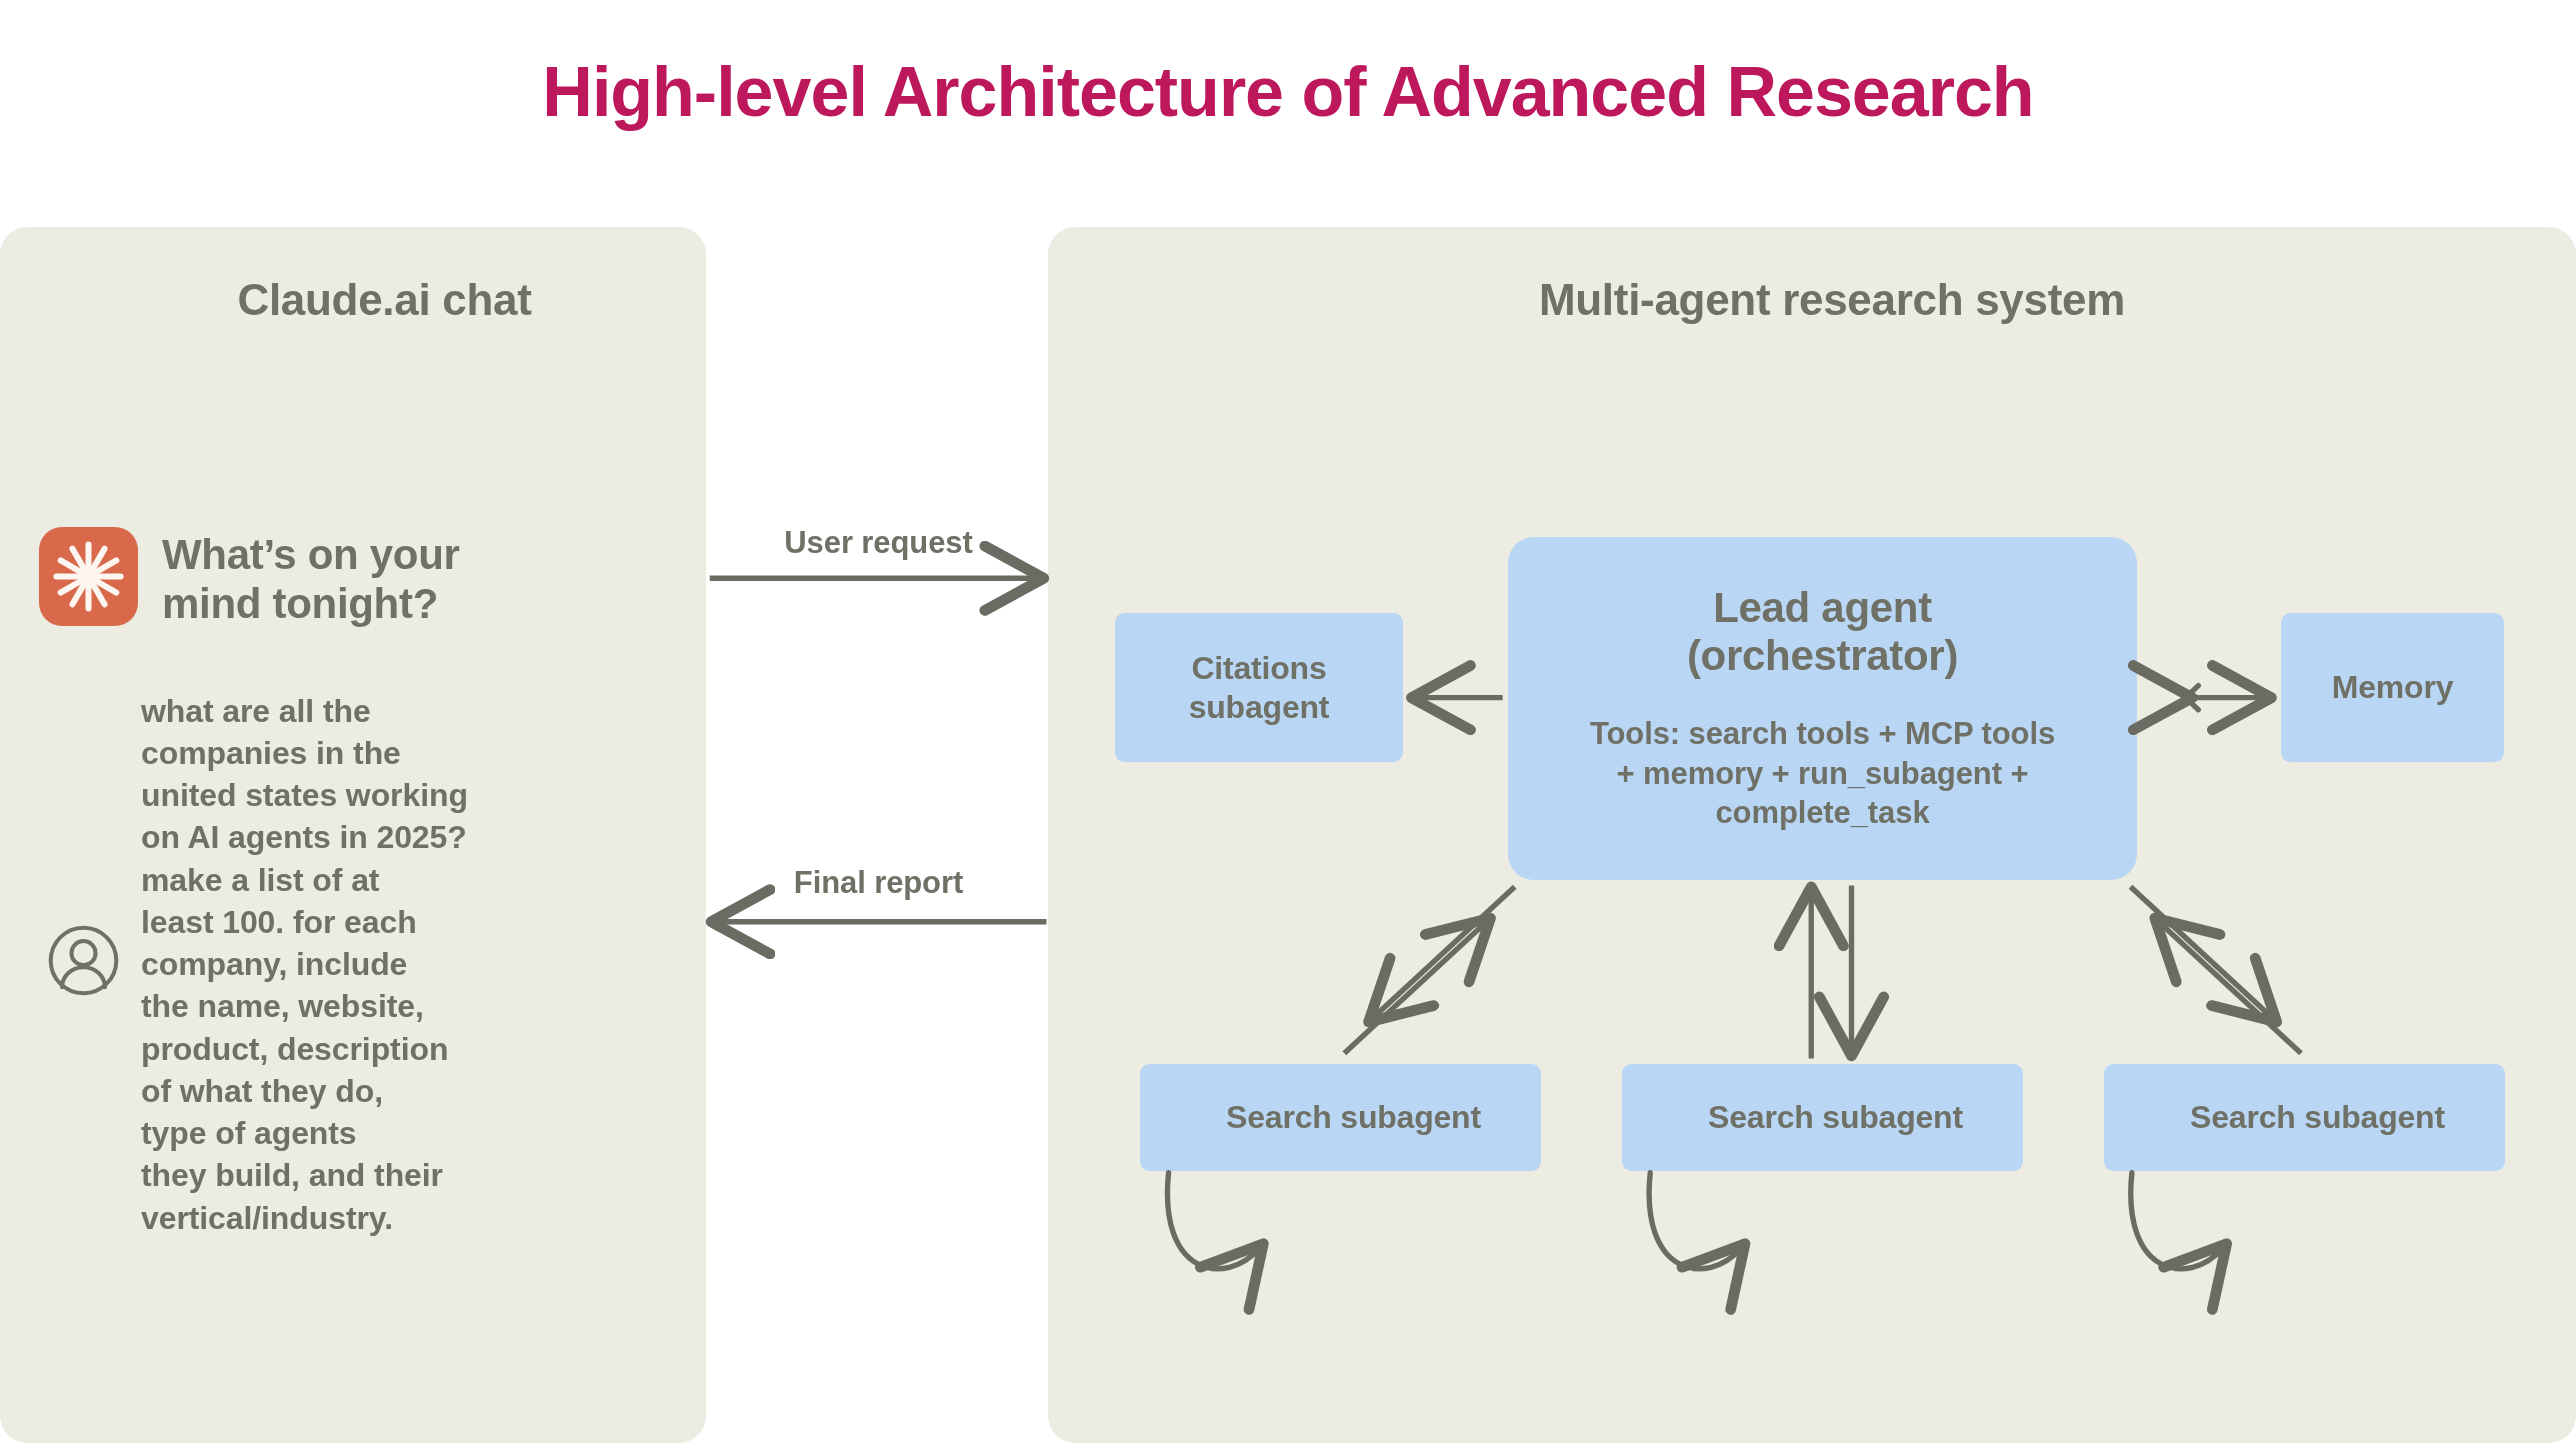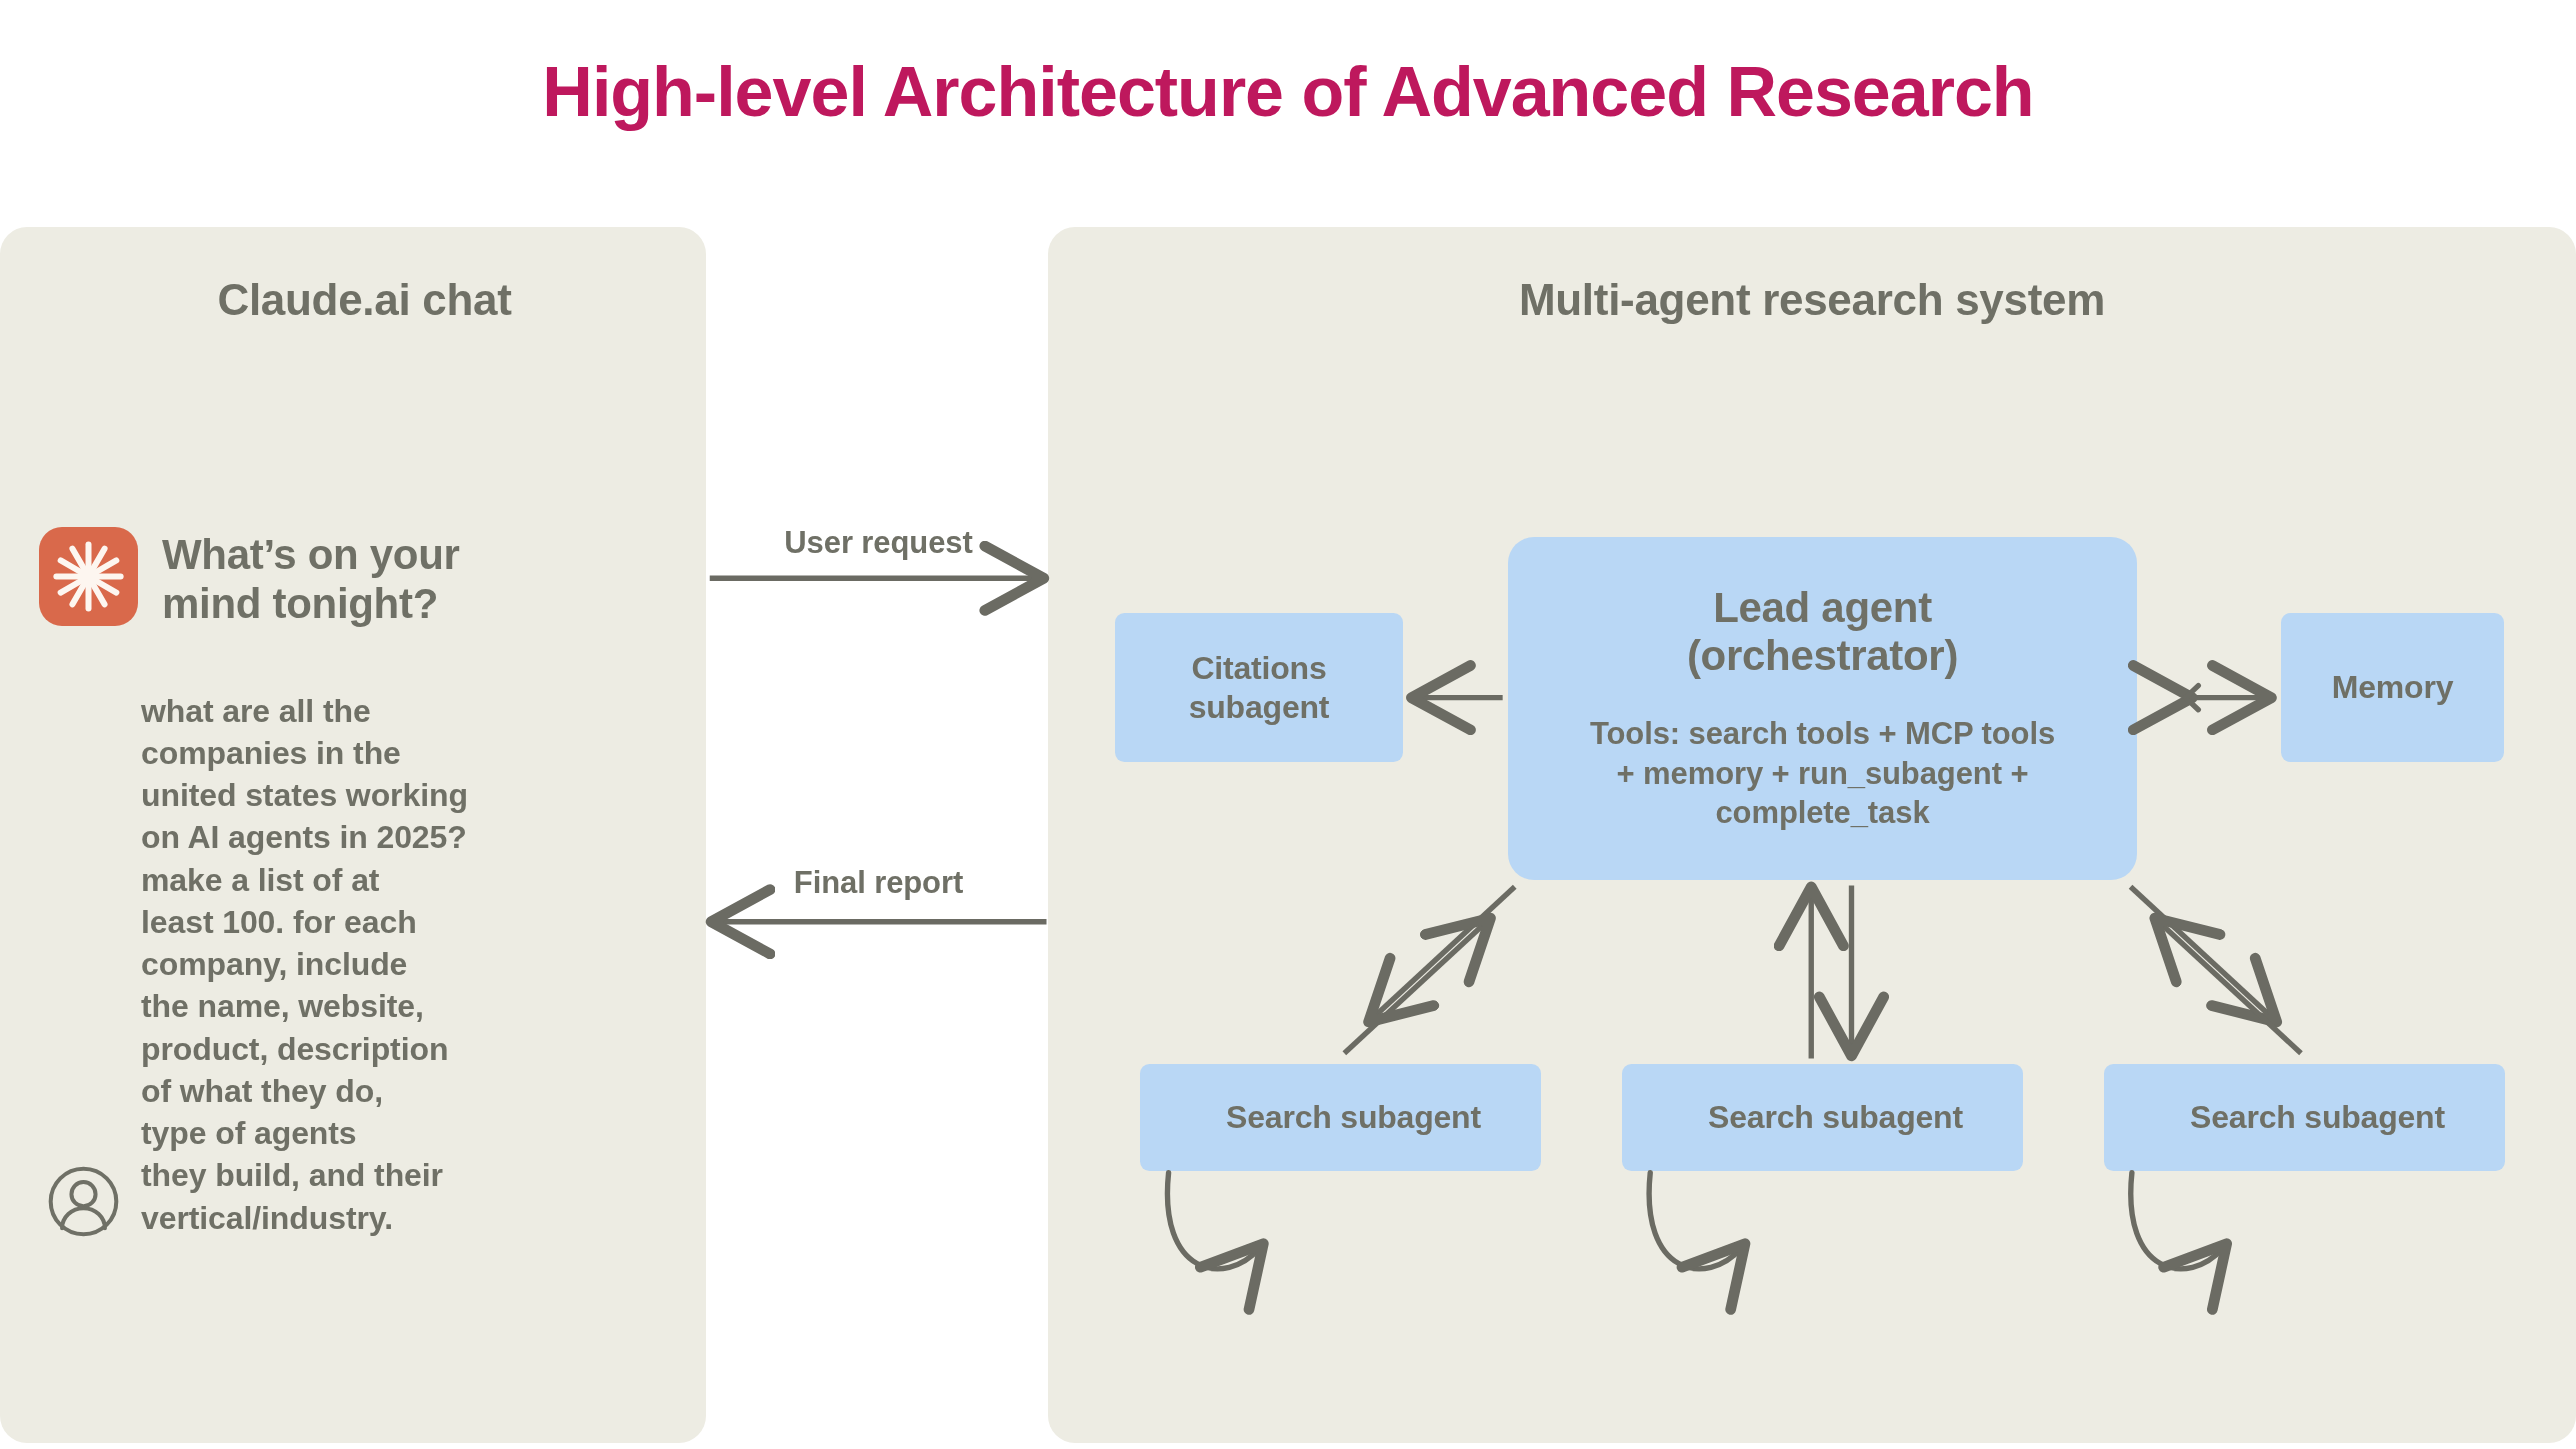--- a/index.html
+++ b/index.html
@@ -50,20 +50,21 @@
   .panel-title {
     position: absolute;
     top: 48px;
     width: 100%;
     text-align: center;
     font-size: 44px;
     font-weight: 600;
     color: #6f7066;
     letter-spacing: -0.3px;
     white-space: nowrap;
+    margin-left: 20px;
   }
   #chat-panel .panel-title { padding-left: 23px; box-sizing: border-box; }
 
   
   #greeting-row {
     position: absolute;
     left: 39px;
     top: 527px;
     display: flex;
     align-items: flex-start;
@@ -87,21 +88,21 @@
     padding-top: 4px;
     white-space: pre-line;
   }
 
   
   #user-row {
     position: absolute;
     left: 46px;
     top: 683px;
     display: flex;
-    align-items: flex-end;
+    align-items: center;
     gap: 20px;
   }
   #user-avatar { width: 75px; height: 75px; flex: 0 0 auto; }
   #user-avatar svg { display:block; width:75px; height:75px; }
   #user-message {
     width: 402px;
     font-size: 32px;
     font-weight: 600;
     line-height: 1.32;
     color: #6f7066;

